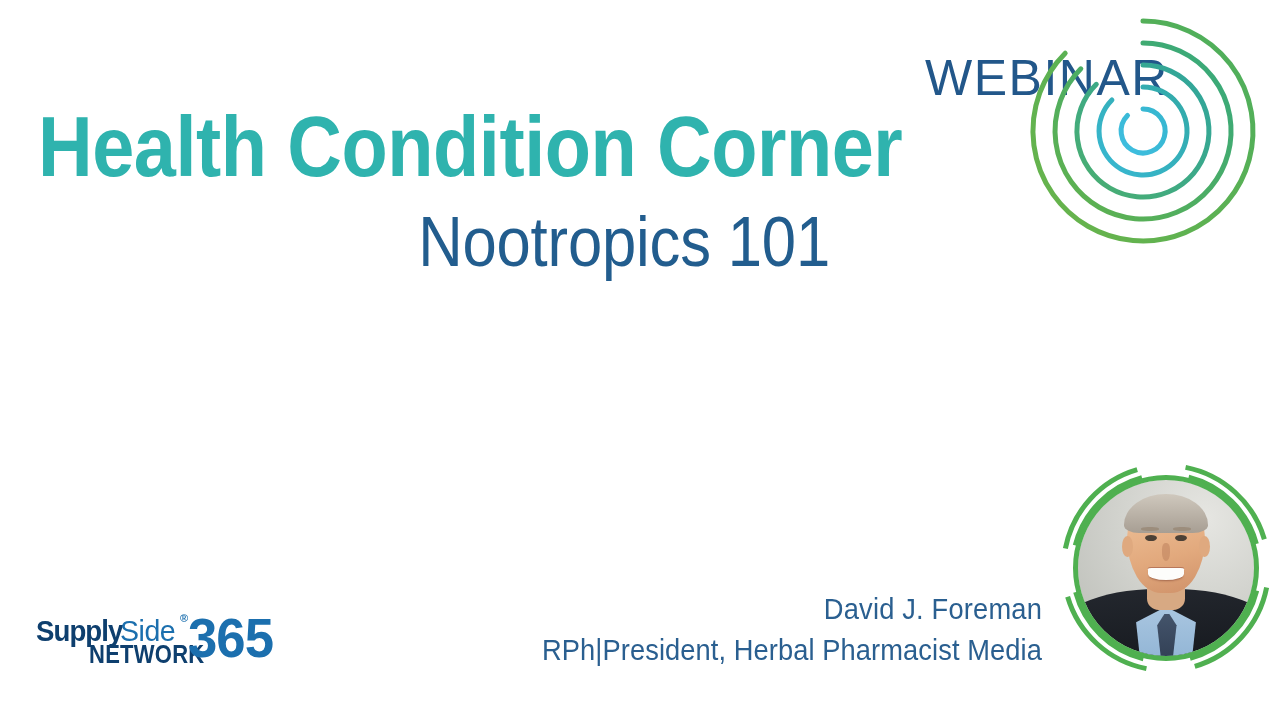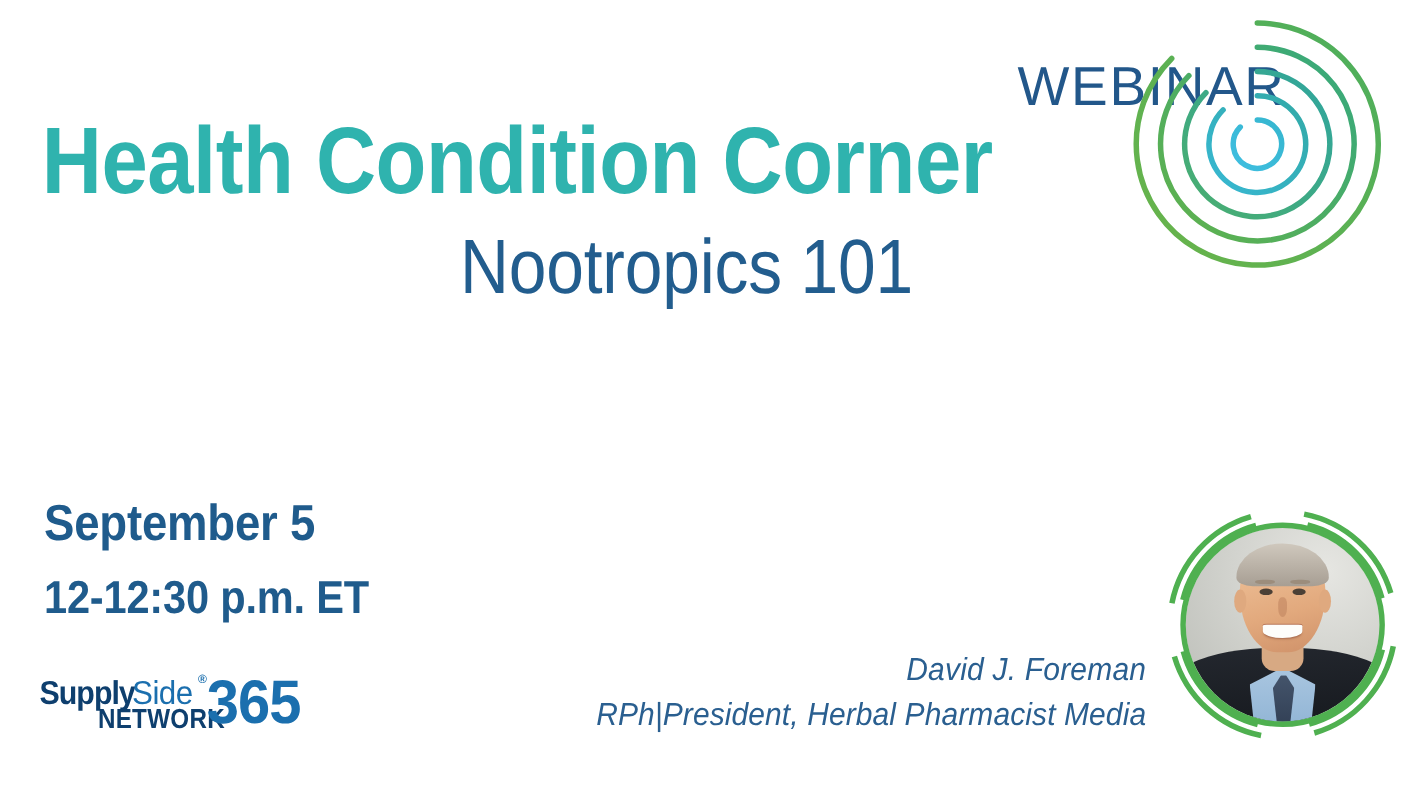--- a/index.html
+++ b/index.html
@@ -152,21 +152,20 @@
     transform: scaleX(0.94); transform-origin: left center;
   }
 
   
   #speaker-text {
     position: absolute;
     right: 238px;
     top: 592px;
     width: 640px;
     text-align: right;
-    font-style: italic;
   }
   #speaker-name {
     font-family: "Liberation Sans Narrow", "Liberation Sans", "DejaVu Sans", sans-serif;
     font-size: 29px;
     font-weight: 400;
     color: #2a5f90;
     line-height: 34px;
     letter-spacing: 0.2px;
     white-space: nowrap;
     transform: scaleX(0.94);
@@ -315,24 +314,20 @@
         <path d="M 125 17 A 110 110 0 1 1 47.2 49.2" stroke="url(#gE)" stroke-width="5"></path>
       </g>
     </svg>
   </div>
 
   <div id="headline-block">
     <div id="main-title">Health Condition Corner</div>
     <div id="sub-title">Nootropics 101</div>
   </div>
 
-  <div id="datetime-block">
-    <div id="event-date">September 5</div>
-    <div id="event-time">12-12:30 p.m. ET</div>
-  </div>
 
   <div id="brand-logo">
     <span class="logo-row" id="logo-word-supply">Supply</span>
     <span class="logo-row" id="logo-word-side">Side</span>
     <span class="logo-row" id="logo-registered">®</span>
     <span class="logo-row" id="logo-word-network">NETWORK</span>
     <span class="logo-row" id="logo-word-365">365</span>
   </div>
 
   <div id="speaker-text">

